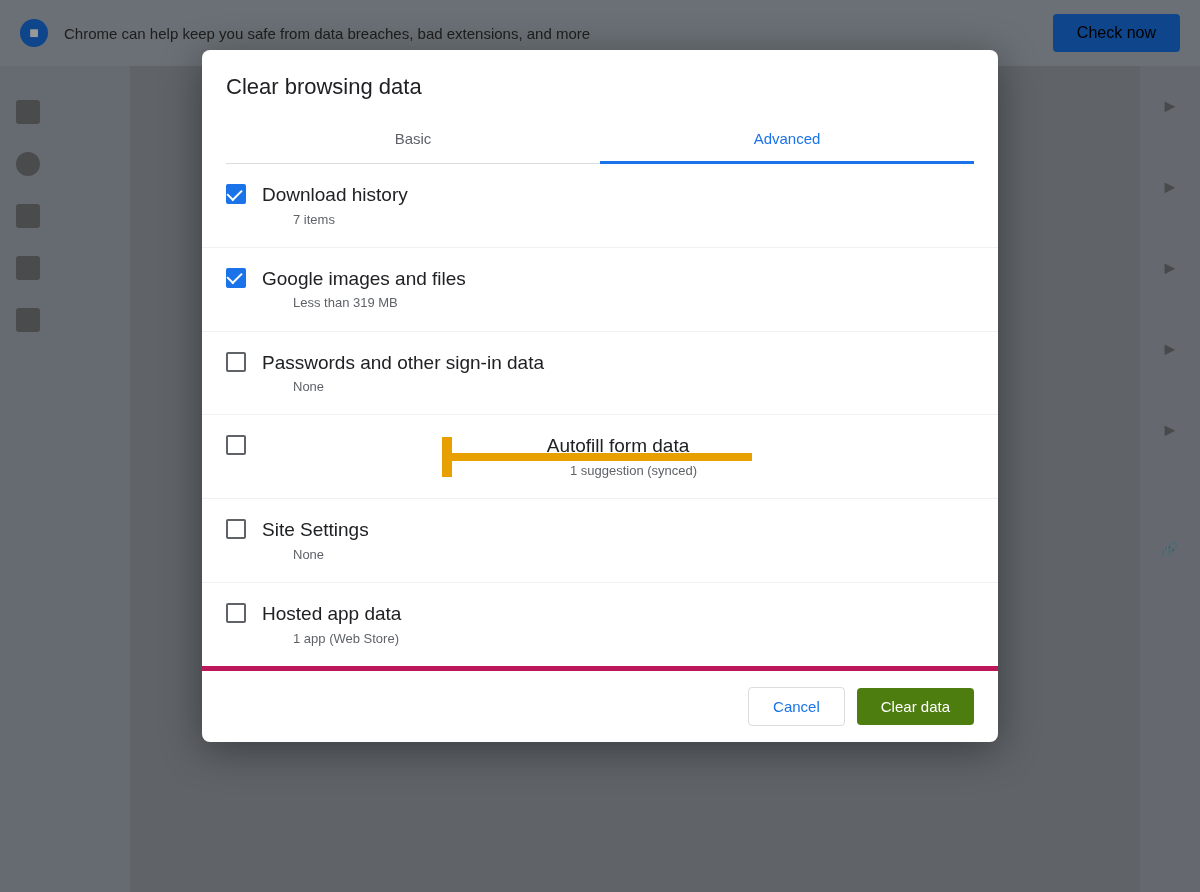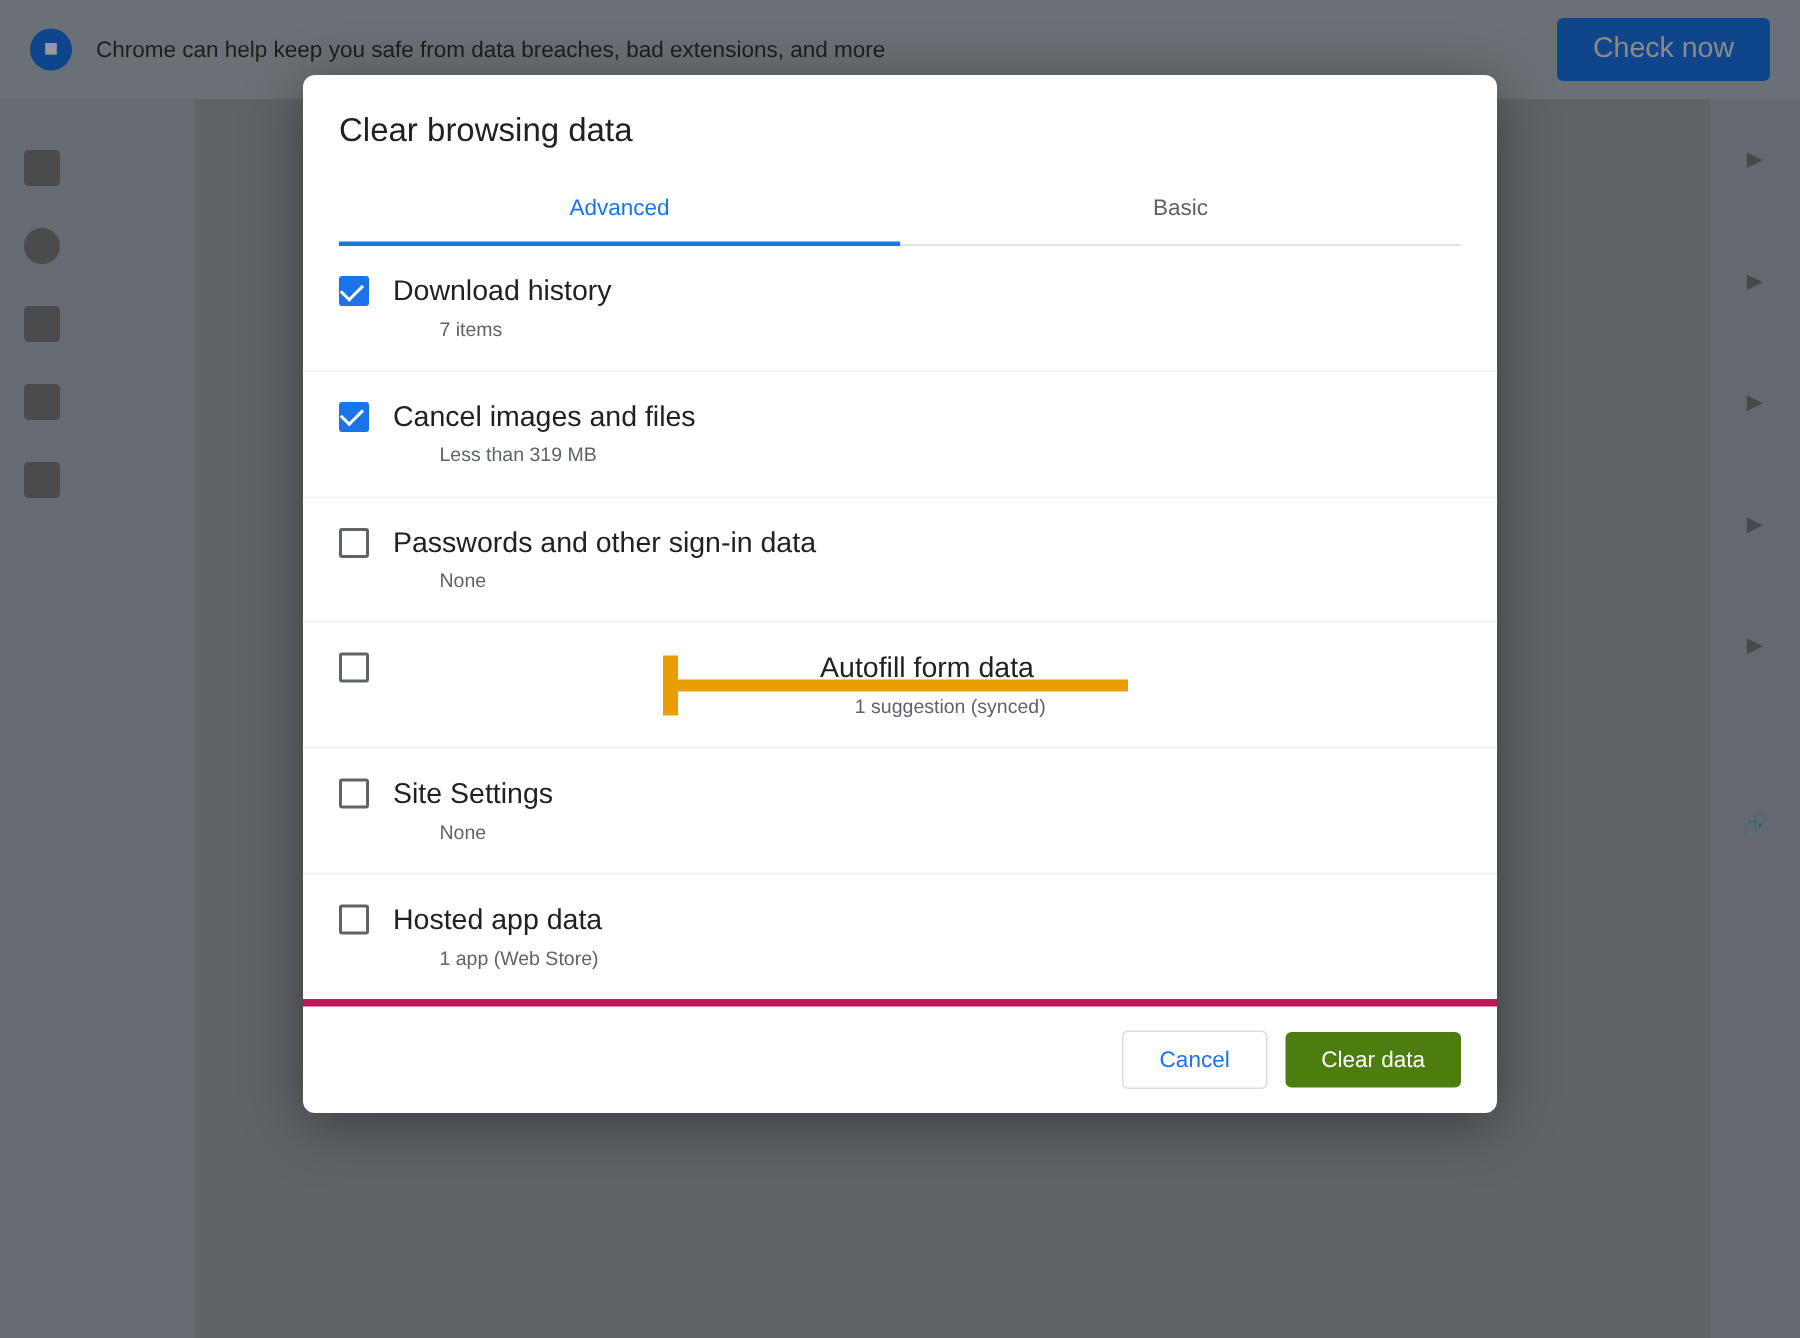--- a/index.html
+++ b/index.html
@@ -41,25 +41,25 @@
       font-size: 16px;
       flex-shrink: 0;
     }
     .top-bar-text {
       color: #333;
       font-size: 15px;
       flex: 1;
     }
     .check-now-btn {
       background: #1a73e8;
-      color: #e5e5e5;
+      color: #000000;
       border: none;
       border-radius: 4px;
       padding: 10px 24px;
-      font-size: 19px;
+      font-size: 16px;
       font-weight: 500;
       cursor: pointer;
       white-space: nowrap;
     }
 
     
     .sidebar {
       position: absolute;
       top: 66px; left: 0;
       width: 130px;
@@ -315,40 +315,40 @@
 </div>
 
 <div class="overlay"></div>
 
 <div class="dialog">
 
   <div class="dialog-header">
     <h2 class="dialog-title">Clear browsing data</h2>
 
     <div class="tabs">
+      <div class="tab">Basic</div>
       <div class="tab active">Advanced</div>
-      <div class="tab">Basic</div>
     </div>
   </div>
 
   <div class="dialog-content">
 
     <div class="checkbox-item">
       <div class="checkbox-wrap checked"></div>
       <div class="item-text">
         <div class="item-title">Download history</div>
         <div class="item-subtitle">7 items</div>
       </div>
     </div>
 
 
     <div class="checkbox-item">
       <div class="checkbox-wrap checked"></div>
       <div class="item-text">
-        <div class="item-title">Cancel images and files</div>
+        <div class="item-title">Google images and files</div>
         <div class="item-subtitle">Less than 319 MB</div>
       </div>
     </div>
 
     <div class="checkbox-item">
       <div class="checkbox-wrap"></div>
       <div class="item-text">
         <div class="item-title">Passwords and other sign-in data</div>
         <div class="item-subtitle">None</div>
       </div>

